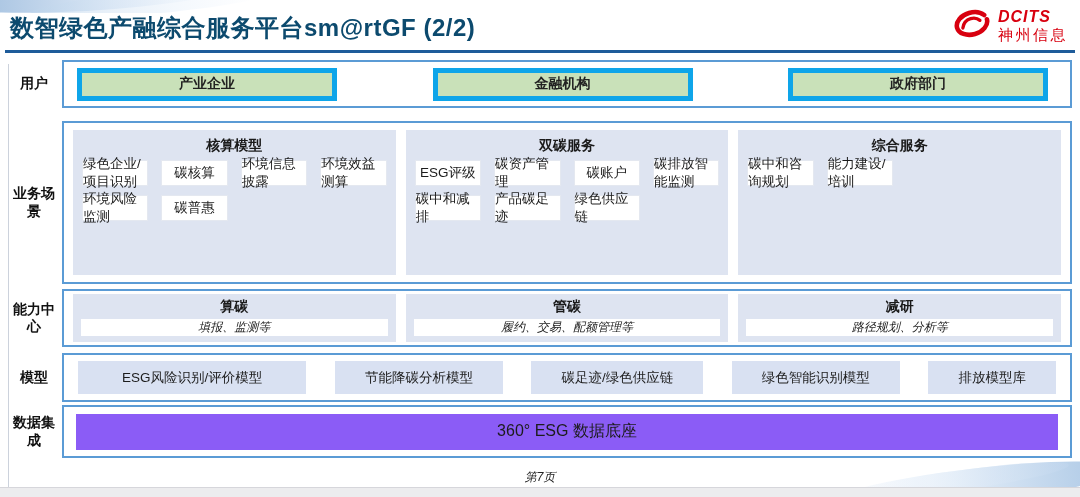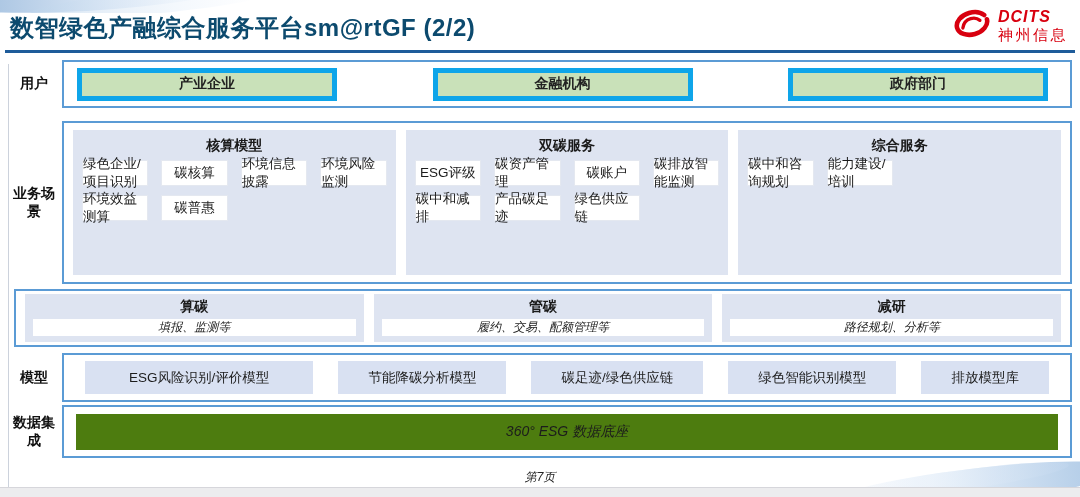--- a/index.html
+++ b/index.html
@@ -60,29 +60,29 @@
     display:flex; align-items:center; justify-content:center; font-size:13.5px; color:#1c1c1c; }
 
   .row-capabilities { top:289px; height:58px; }
   .row-capabilities .row-body { display:flex; gap:10px; padding:3px 9px; }
   .cap-panel { flex:1; background:#dee4f1; padding:3px 8px 6px 8px; display:flex; flex-direction:column; }
   .cap-title { text-align:center; font-weight:bold; font-size:14px; color:#1a1a1a; padding:1px 0 3px 0; }
   .cap-desc { background:#fff; flex:1; display:flex; align-items:center; justify-content:center;
     font-style:italic; font-size:12px; color:#222; }
 
   .row-models { top:353px; height:49px; }
-  .row-models .row-body { display:flex; align-items:center; justify-content:space-between; padding:0 21px; }
+  .row-models .row-body { display:flex; align-items:center; justify-content:space-between; padding:0 14px; }
   .model-box { background:#d9e1f2; height:33px; padding:0 30px; display:flex; align-items:center;
     justify-content:center; font-size:13.5px; color:#1c1c1c; white-space:nowrap; }
   .model-box:first-child { padding:0 44px; }
 
   .row-data { top:405px; height:53px; }
   .row-data .row-body { display:flex; align-items:center; padding:0 12px; }
-  .data-box { background:#4d7c0f; width:100%; height:36px; display:flex; align-items:center;
-    justify-content:center; font-size:14px; color:#1c1c1c;font-style:italic; }
+  .data-box { background:#8b5cf6; width:100%; height:36px; display:flex; align-items:center;
+    justify-content:center; font-size:16px; color:#1c1c1c; }
 
   .footer-page { position:absolute; left:0; right:0; top:469px; text-align:center;
     font-size:12px; font-style:italic; color:#222; }
 
   .bottom-strip { position:absolute; left:0; right:0; bottom:0; height:10px;
     background:#ececee; border-top:1px solid #d6d6db; }
 </style>
 </head>
 <body>
 
@@ -122,22 +122,22 @@
   <div class="row row-scenarios">
     <div class="row-label">业务场景</div>
     <div class="row-body">
 
       <div class="panel">
         <div class="panel-title">核算模型</div>
         <div class="panel-grid">
           <div class="white-box">绿色企业/项目识别</div>
           <div class="white-box">碳核算</div>
           <div class="white-box">环境信息披露</div>
+          <div class="white-box">环境效益测算</div>
           <div class="white-box">环境风险监测</div>
-          <div class="white-box">环境效益测算</div>
           <div class="white-box">碳普惠</div>
         </div>
       </div>
 
       <div class="panel">
         <div class="panel-title">双碳服务</div>
         <div class="panel-grid">
           <div class="white-box">ESG评级</div>
           <div class="white-box">碳资产管理</div>
           <div class="white-box">碳账户</div>
@@ -153,20 +153,21 @@
         <div class="panel-grid">
           <div class="white-box">碳中和咨询规划</div>
           <div class="white-box">能力建设/培训</div>
         </div>
       </div>
 
     </div>
   </div>
 
   <div class="row row-capabilities">
+    <div class="row-label">能力中心</div>
     <div class="row-body">
       <div class="cap-panel">
         <div class="cap-title">算碳</div>
         <div class="cap-desc">填报、监测等</div>
       </div>
       <div class="cap-panel">
         <div class="cap-title">管碳</div>
         <div class="cap-desc">履约、交易、配额管理等</div>
       </div>
       <div class="cap-panel">

